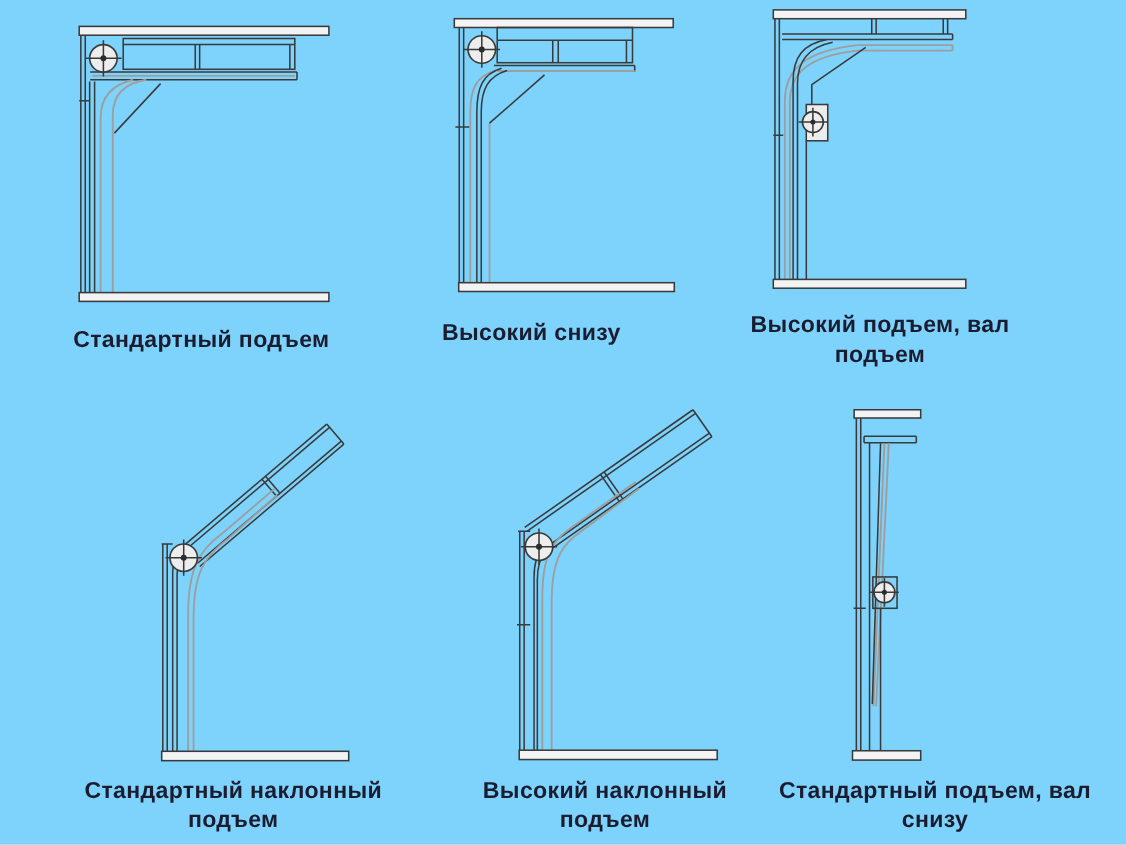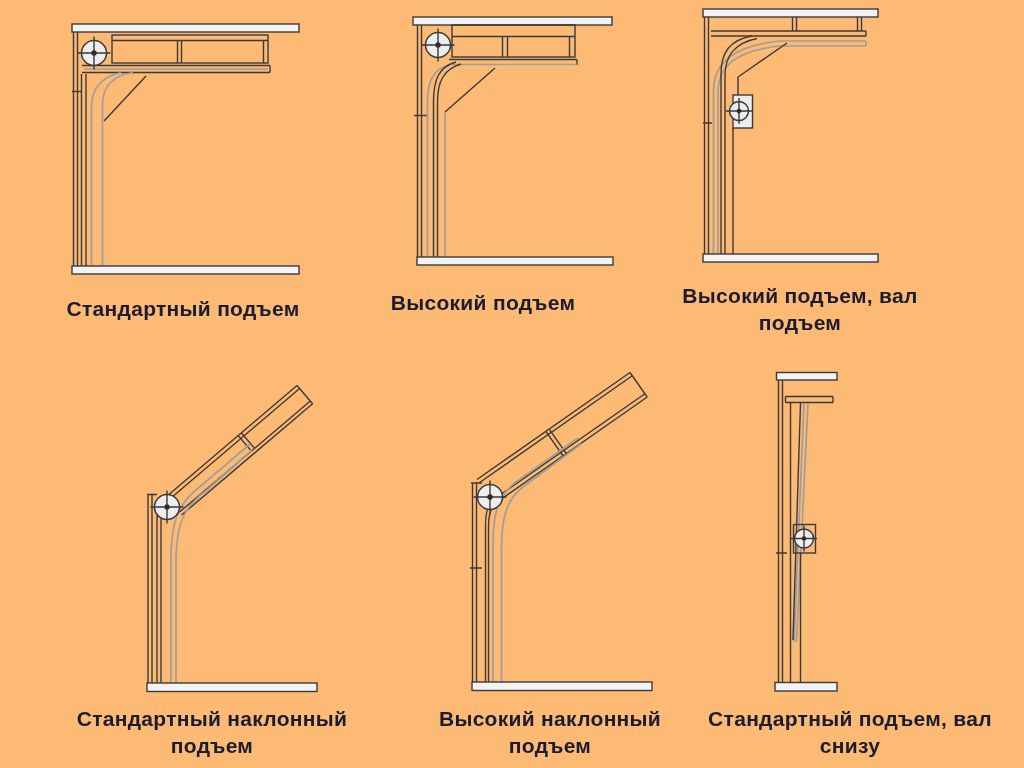--- a/index.html
+++ b/index.html
@@ -1,18 +1,18 @@
 <!DOCTYPE html>
 <html><head>
 <meta charset="utf-8">
 <style>
   html,body { margin:0; padding:0; background:#ededed; }
   #canvas {
     position:relative; width:1024px; height:768px;
-    background:#fdba74; overflow:hidden;
+    background:#7dd3fc; overflow:hidden;
     font-family:"Liberation Sans", sans-serif;
   }
   #art { position:absolute; left:0; top:0; }
   .ln   { fill:none; stroke:#3a3a3a; stroke-width:1.4; }
   .lt   { fill:none; stroke:#9e9e9e; stroke-width:1.7; }
   .bar  { fill:#f3f3f3; stroke:#3a3a3a; stroke-width:1.4; }
   .frame{ fill:none; stroke:#3a3a3a; stroke-width:1.4; }
   .drum-c  { fill:#ededed; stroke:#3a3a3a; stroke-width:1.5; }
   .drum-dot{ fill:#2b2b2b; stroke:none; }
   .caption {
@@ -125,18 +125,18 @@
       <path class="lt" d="M808,403 L796.5,642"></path>
       <path class="ln" d="M800.5,403 L793,640"></path>
       <rect x="793.5" y="524.5" width="22" height="28.5" fill="none" stroke="#3a3a3a" stroke-width="1.4"></rect>
       <path class="ln" d="M800.5,553 V682"></path>
       <rect class="bar" x="775" y="682.5" width="62" height="8.5"></rect>
       <use href="#drumS" transform="translate(804,538.5)"></use>
     </g>
   </svg>
 
   <div class="caption" style="left:33px;  top:296px; width:300px">Стандартный подъем</div>
-  <div class="caption" style="left:333px; top:290px; width:300px">Высокий подъем</div>
+  <div class="caption" style="left:333px; top:290px; width:300px">Высокий снизу</div>
   <div class="caption" style="left:672px; top:283px; width:256px">Высокий подъем, вал подъем</div>
   <div class="caption" style="left:418px; top:706px; width:264px">Высокий наклонный подъем</div>
   <div class="caption" style="left:62px;  top:706px; width:300px">Стандартный наклонный подъем</div>
   <div class="caption" style="left:705px; top:706px; width:290px">Стандартный подъем, вал снизу</div>
 </div>
 
 </body></html>

